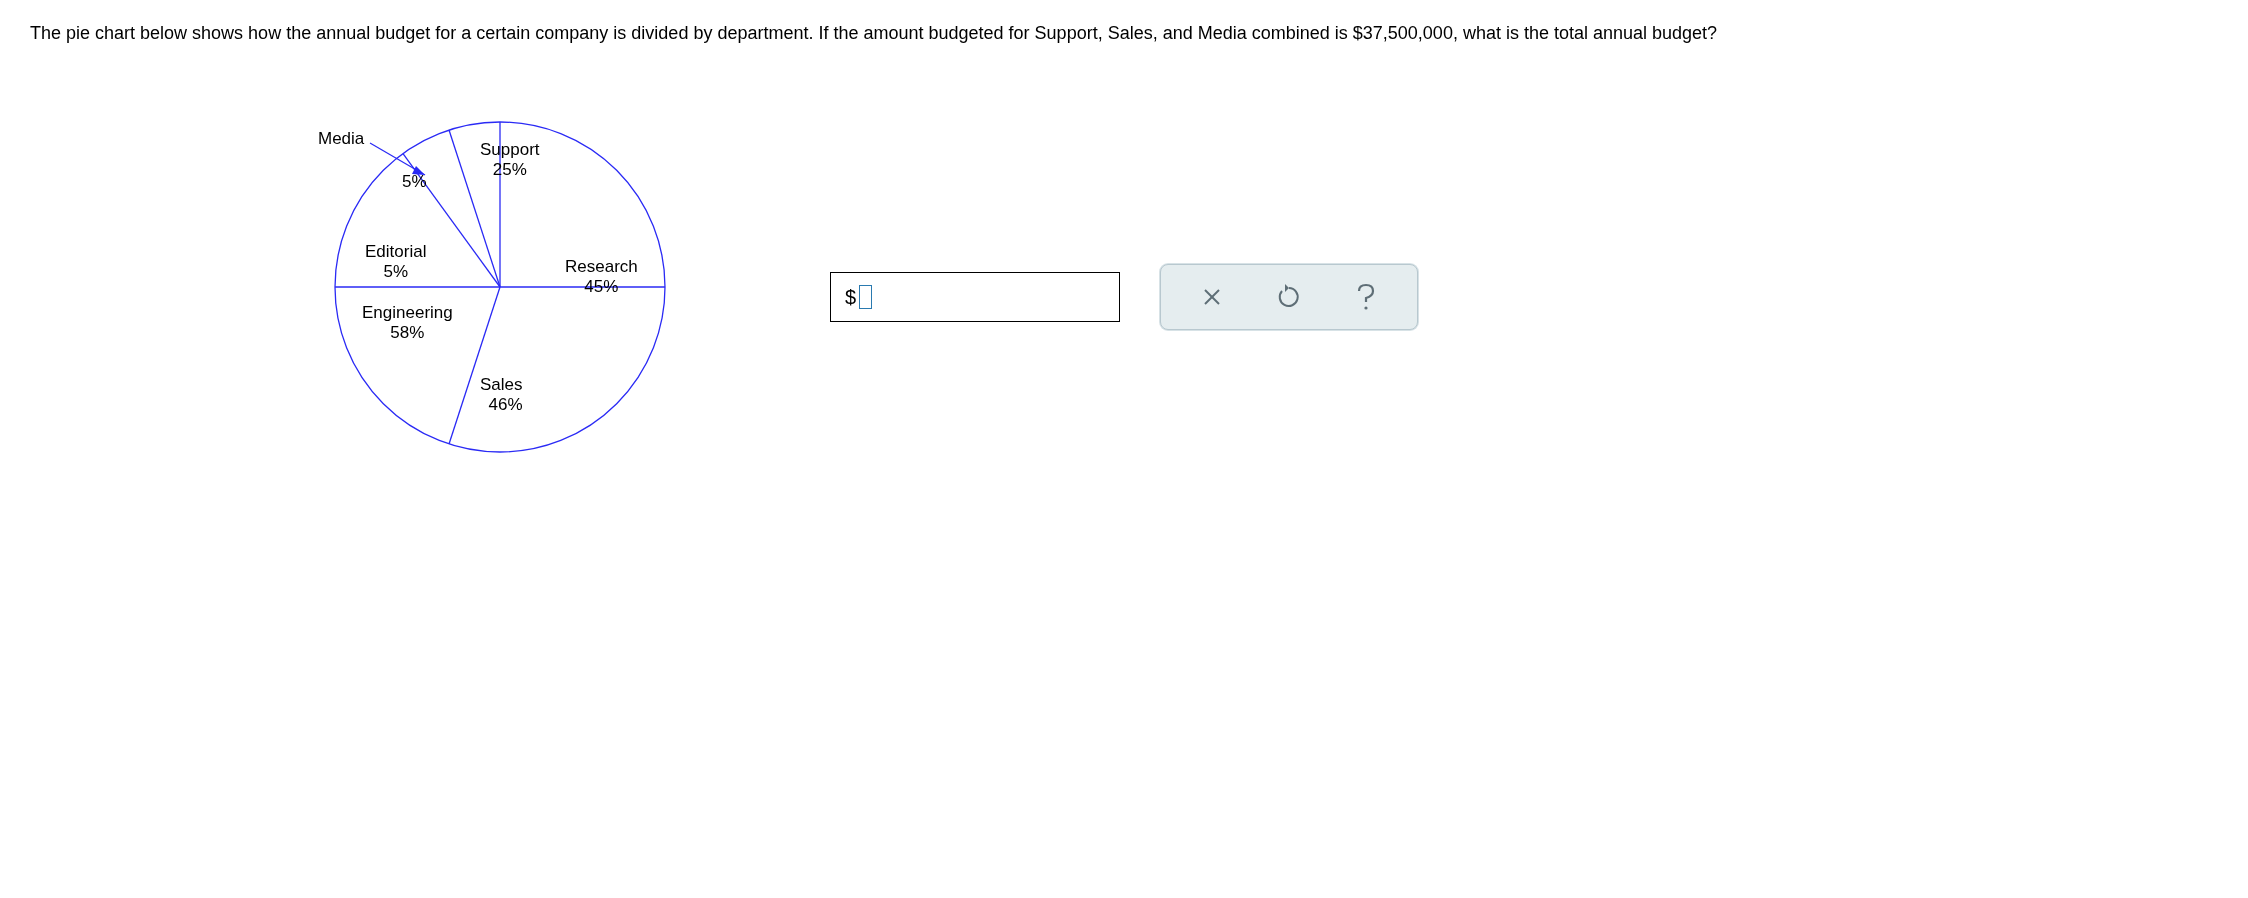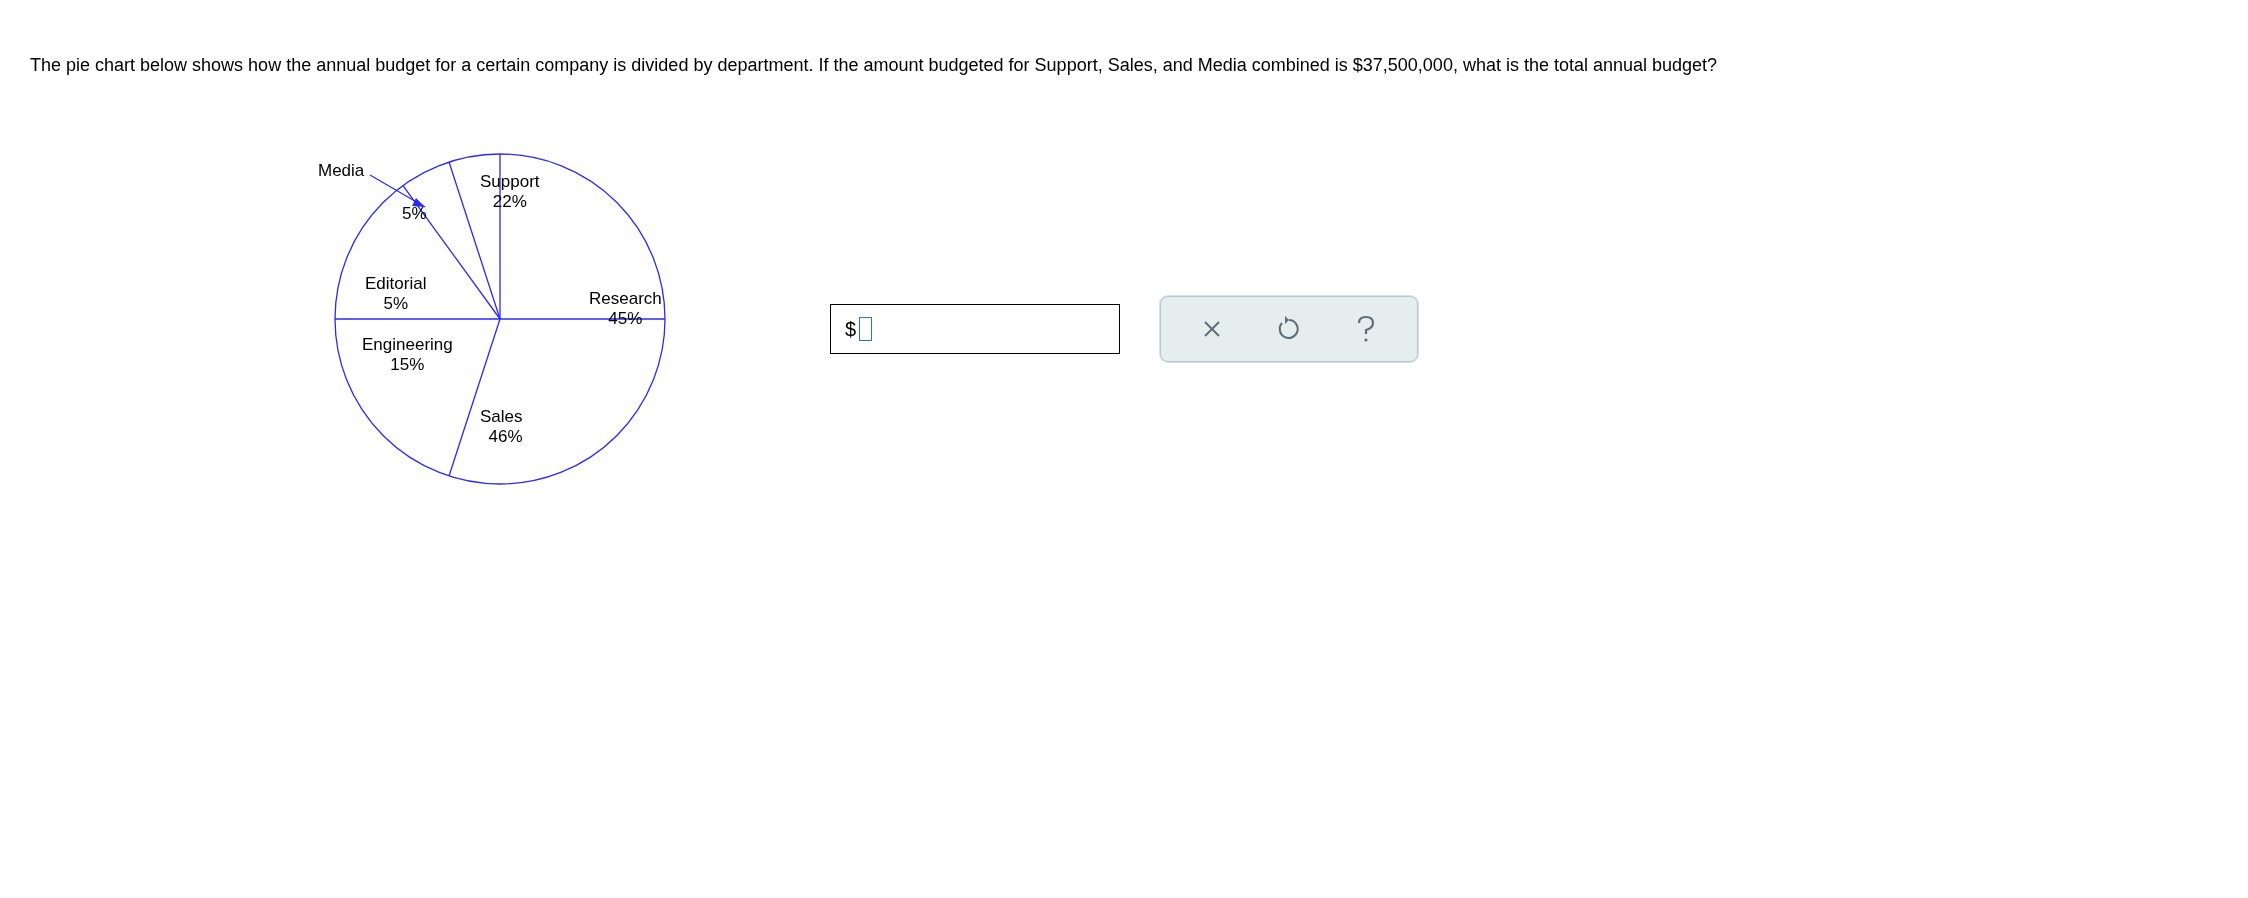--- a/index.html
+++ b/index.html
@@ -6,21 +6,20 @@
       margin: 0;
       padding: 20px 30px;
       font-family: Verdana, Geneva, sans-serif;
       font-size: 18px;
       color: #000;
       background: #fff;
     }
     .question-text {
       line-height: 1.5;
       margin-bottom: 40px;
-      margin-top: 32px;
     }
     .content-row {
       display: flex;
       align-items: center;
       gap: 120px;
     }
     .chart-container {
       position: relative;
       width: 420px;
       height: 420px;
@@ -103,33 +102,33 @@
       <line x1="210" y1="200" x2="113.01" y2="66.51" stroke="#2a2af5" stroke-width="1.3"></line>
 
       <line x1="210" y1="200" x2="159.02" y2="43.07" stroke="#2a2af5" stroke-width="1.3"></line>
 
       <line x1="80" y1="56" x2="135" y2="88" stroke="#2a2af5" stroke-width="1.2"></line>
       <polygon points="135,88 126,79 122,87" fill="#2a2af5"></polygon>
     </svg>
     
     <div class="chart-label" style="left:190px; top:53px;">
       <span>Support</span><br>
-      <span>22%</span>
+      <span>25%</span>
     </div>
-    <div class="chart-label" style="left:275px; top:170px;margin-left:24px;">
+    <div class="chart-label" style="left:275px; top:170px;">
       <span>Research</span><br>
       <span>45%</span>
     </div>
     <div class="chart-label" style="left:190px; top:288px;text-align:right;">
       <span>Sales</span><br>
       <span>46%</span>
     </div>
     <div class="chart-label" style="left:72px; top:216px;">
       <span>Engineering</span><br>
-      <span>15%</span>
+      <span>58%</span>
     </div>
     <div class="chart-label" style="left:75px; top:155px;">
       <span>Editorial</span><br>
       <span>5%</span>
     </div>
     <div class="chart-label" style="left:112px; top:85px;">
       <span>5%</span>
     </div>
     <div class="chart-label" style="left:28px; top:42px;">
       <span>Media</span>

